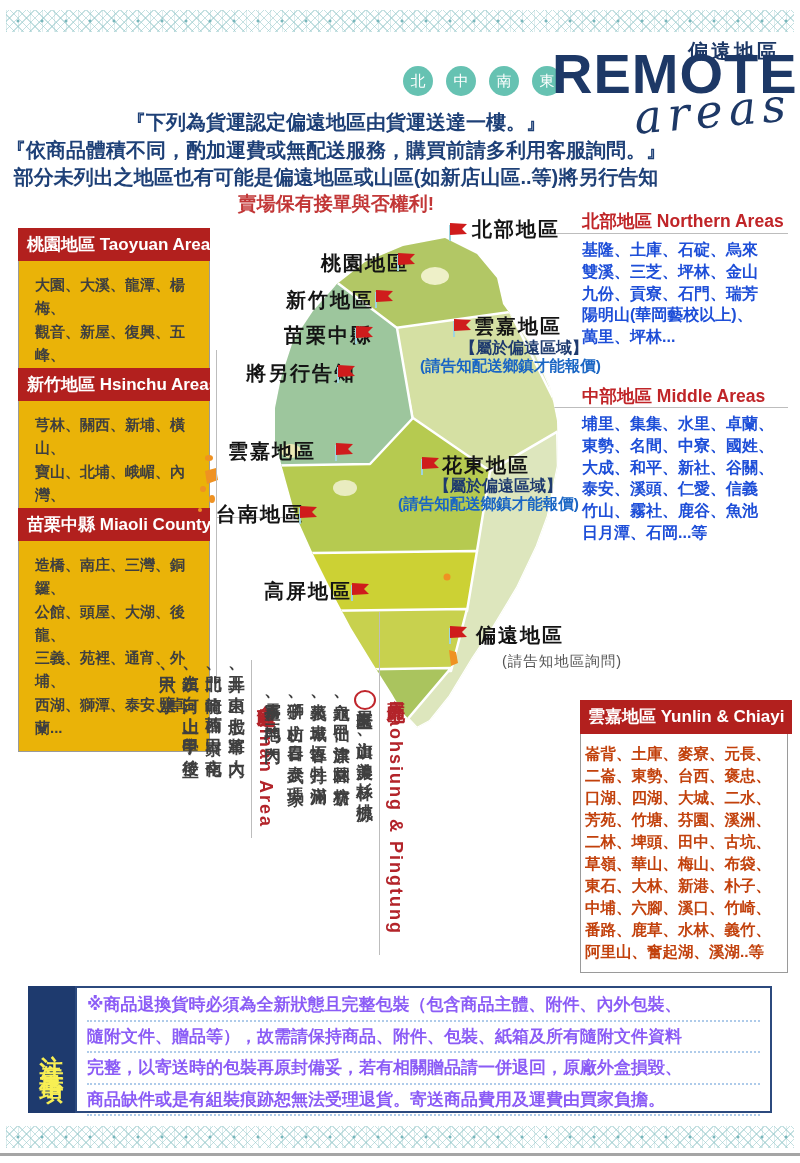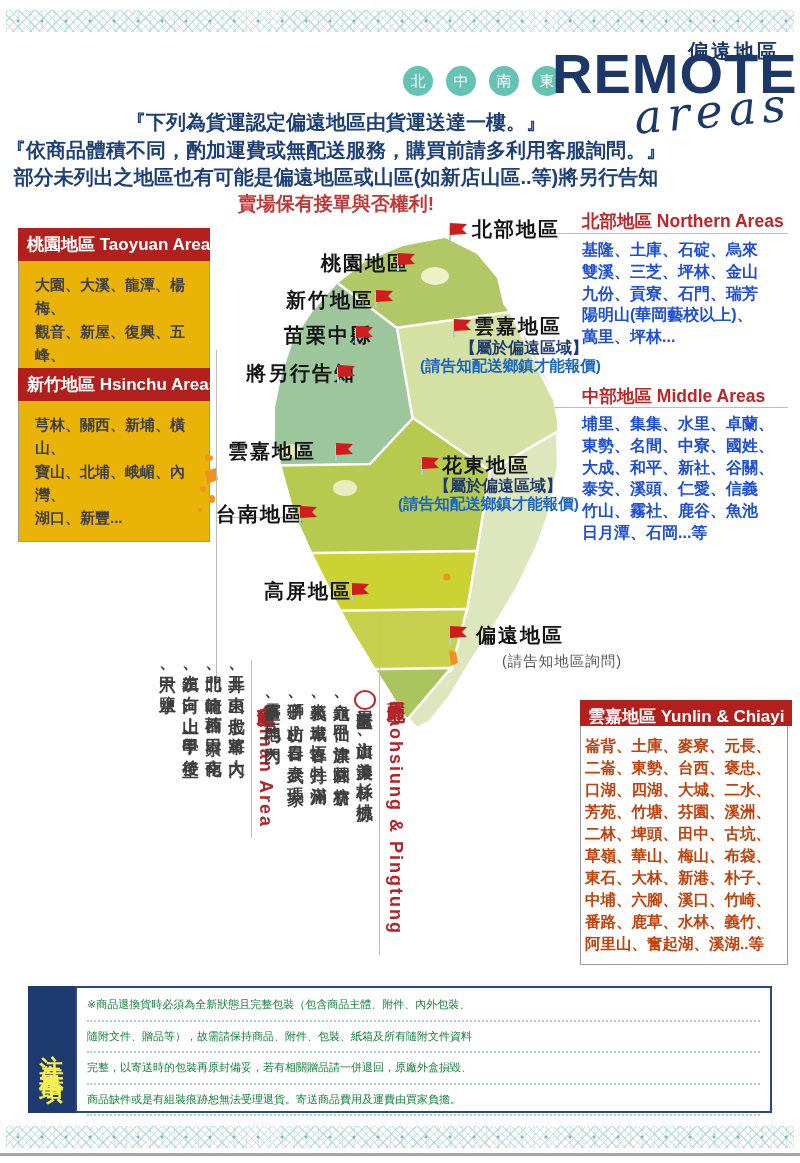--- a/index.html
+++ b/index.html
@@ -26,21 +26,21 @@
   .intro.red{color:#c23737;font-weight:700;font-size:19px;}
   
   .rbox{width:192px;}
   .rbox .hd{height:33px;line-height:33px;background:#b2201e;color:#fff;font-weight:700;
     font-size:17px;padding-left:9px;white-space:nowrap;}
   .rbox .bd{border:1px solid #9a9a9a;border-top:none;background:#eab308;padding:12px 16px;
     font-size:15px;font-weight:700;color:#3f3f3f;line-height:1.55;white-space:pre-line;}
   
   .rtitle{color:#c02528;font-weight:700;font-size:17.5px;white-space:nowrap;}
   .rlist{width:212px;color:#1d4ed8;font-weight:700;font-size:16px;line-height:1.36;white-space:pre-line;}
-  .ybox-hd{width:204px;height:26px;line-height:34px;background:#b2201e;color:#fff;
+  .ybox-hd{width:204px;height:34px;line-height:34px;background:#b2201e;color:#fff;
     font-weight:700;font-size:17px;padding-left:8px;white-space:nowrap;}
   .ybox-bd{width:198px;border:1px solid #9a9a9a;border-top:none;background:#fff;
     padding:9px 4px;font-size:15.5px;font-weight:700;color:#c2410c;line-height:1.42;white-space:pre-line;}
   .gline{background:#bdbdbd;}
   
   .mlabel{font-family:"DejaVu Serif","Liberation Serif",serif;font-weight:700;
     font-size:20px;color:#141414;letter-spacing:2px;white-space:nowrap;}
   .mnote-b{font-weight:700;font-size:16px;color:#1e3a6e;white-space:nowrap;}
   .mnote-blue{font-weight:700;font-size:15.5px;color:#1a66c4;white-space:nowrap;}
   .mnote-grey{font-size:14.5px;color:#555;white-space:nowrap;letter-spacing:1px;}
@@ -49,21 +49,21 @@
     letter-spacing:2px;white-space:nowrap;}
   .vlist{writing-mode:vertical-rl;font-weight:700;color:#3f3f3f;}
   .vlist .vcol{font-size:16.5px;letter-spacing:1.5px;line-height:23px;white-space:nowrap;}
   .oval{border:2px solid #c0262c;border-radius:50%;padding:5px 0;}
   
   .n-side{width:47px;height:127px;background:#1e3a6e;display:flex;align-items:center;
     justify-content:center;}
   .n-side span{writing-mode:vertical-rl;color:#f8ef53;font-size:24px;font-weight:700;
     letter-spacing:9px;padding-top:8px;}
   .n-body{width:673px;height:121px;border:2px solid #2c4a7e;background:#fff;padding:2px 10px 0;}
-  .n-line{font-size:11px;font-weight:400;color:#15803d;line-height:29.5px;height:29.5px;
+  .n-line{font-size:17px;font-weight:700;color:#8b5cf6;line-height:29.5px;height:29.5px;
     border-bottom:2px dotted #aecbea;white-space:nowrap;}
 </style>
 </head>
 <body>
 
 <div id="page">
 
   <div class="abs lace" style="top:10px;left:6px;width:788px;"></div>
   <div class="abs lace" style="top:1126px;left:6px;width:788px;"></div>
   <div class="abs" style="top:1153px;left:0;width:800px;height:3px;background:#a5a5a5;"></div>
@@ -84,20 +84,27 @@
     <div class="hd">桃園地區 Taoyuan Areas</div>
     <div class="bd" style="min-height:72px;">大園、大溪、龍潭、楊梅、
 觀音、新屋、復興、五峰、
 尖石、六福村、大霸...</div>
   </div>
   <div class="abs rbox" style="top:368px;left:18px;">
     <div class="hd">新竹地區 Hsinchu Areas</div>
     <div class="bd" style="min-height:72px;">芎林、關西、新埔、橫山、
 寶山、北埔、峨嵋、內灣、
 湖口、新豐...</div>
+  </div>
+  <div class="abs rbox" style="top:508px;left:18px;">
+    <div class="hd">苗栗中縣 Miaoli County</div>
+    <div class="bd" style="min-height:90px;">造橋、南庄、三灣、銅鑼、
+公館、頭屋、大湖、後龍、
+三義、苑裡、通宵、外埔、
+西湖、獅潭、泰安、卓蘭...</div>
   </div>
 
   <div class="abs rtitle" style="top:209px;left:582px;">北部地區 Northern Areas</div>
   <div class="abs gline" style="top:233px;left:548px;width:240px;height:1px;"></div>
   <div class="abs rlist" style="top:239px;left:582px;">基隆、土庫、石碇、烏來
 雙溪、三芝、坪林、金山
 九份、貢寮、石門、瑞芳
 陽明山(華岡藝校以上)、
 萬里、坪林...</div>
 

